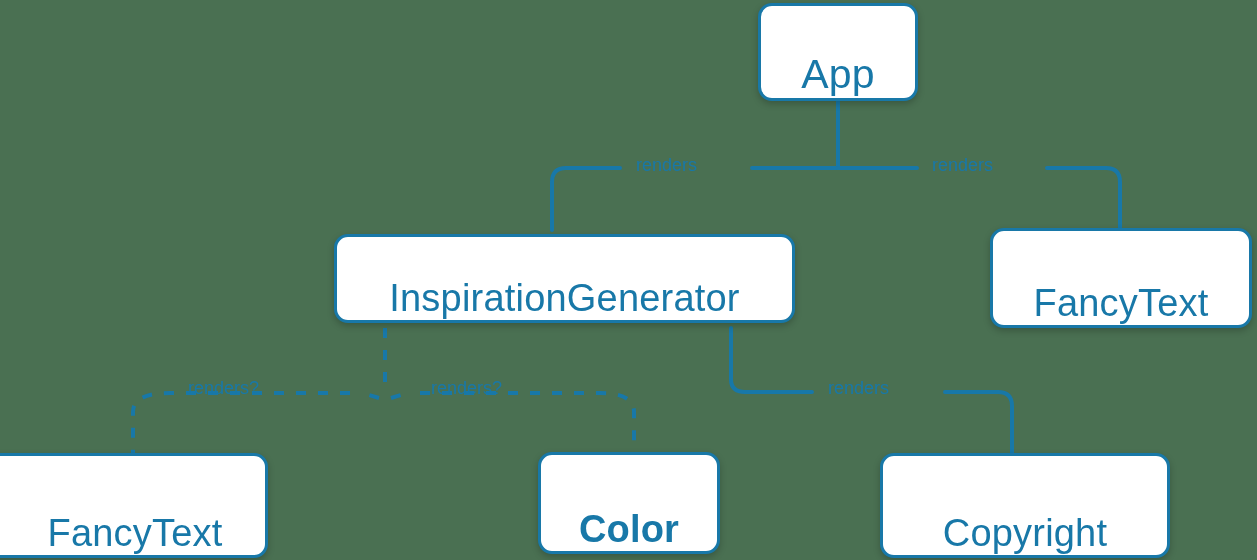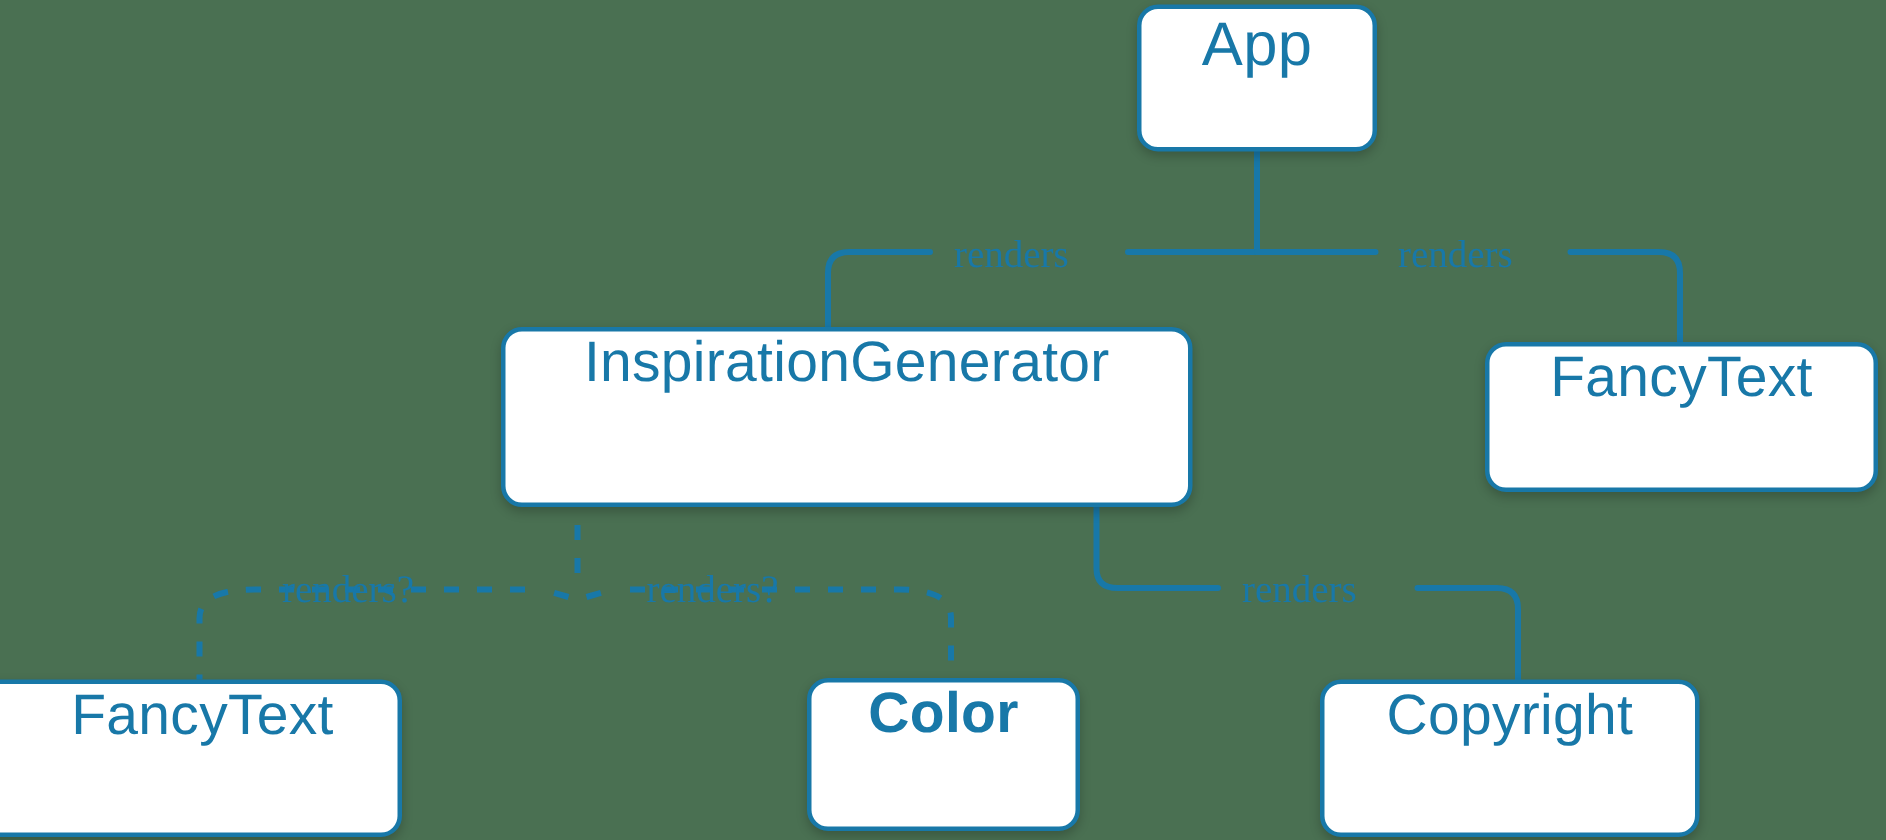--- a/index.html
+++ b/index.html
@@ -27,58 +27,58 @@
     height: 560px;
   }
   
   .node {
     position: absolute;
     box-sizing: border-box;
     background: #ffffff;
     border: 3px solid #1878a8;
     border-radius: 14px;
     display: flex;
-    align-items: flex-start;
+    align-items: flex-end;
     justify-content: center;
     box-shadow: 0 3px 7px rgba(0,0,0,0.22);
     z-index: 2;
   }
   .node-label {
     color: #1878a8;
     font-family: "Liberation Sans", sans-serif;
     font-weight: 400;
     letter-spacing: 0.2px;
     white-space: nowrap;
   }
   
   #node-app        { left: 758px;  top: 3px;   width: 160px; height: 98px; }
   #node-app .node-label { font-size: 41px; }
 
-  #node-inspiration{ left: 334px;  top: 218px; width: 461px; height: 120px; }
+  #node-inspiration{ left: 334px;  top: 234px; width: 461px; height: 89px; }
   #node-inspiration .node-label { font-size: 38px; }
 
   #node-fancytext-right { left: 990px; top: 228px; width: 262px; height: 100px; }
   #node-fancytext-right .node-label { font-size: 38px; }
 
   #node-fancytext-bottom{ left: -16px; top: 453px; width: 284px; height: 105px;
                           border-radius: 0 14px 14px 0; }
   #node-fancytext-bottom .node-label { font-size: 38px; padding-left: 18px; }
 
   #node-color      { left: 538px;  top: 452px; width: 182px; height: 102px; }
   #node-color .node-label { font-size: 38px; font-weight: bold; }
 
-  #node-copyright  { left: 880px;  top: 453px; width: 253px; height: 105px; }
+  #node-copyright  { left: 880px;  top: 453px; width: 290px; height: 105px; }
   #node-copyright .node-label { font-size: 38px; }
 
   
   .edge-label {
     position: absolute;
     color: #1878a8;
-    font-family: Liberation Serif, serif;
-    font-size: 26px;
+    font-family: Liberation Sans, sans-serif;
+    font-size: 18px;
     font-weight: 500;
     white-space: nowrap;
     z-index: 3;
     background: transparent;
   }
   #label-renders-left   { left: 636px;  top: 155px; }
   #label-renders-right  { left: 932px;  top: 155px; }
   #label-renders-copy   { left: 828px;  top: 378px; }
   #label-renders-q1     { left: 188px;  top: 378px; }
   #label-renders-q2     { left: 431px;  top: 378px; }

